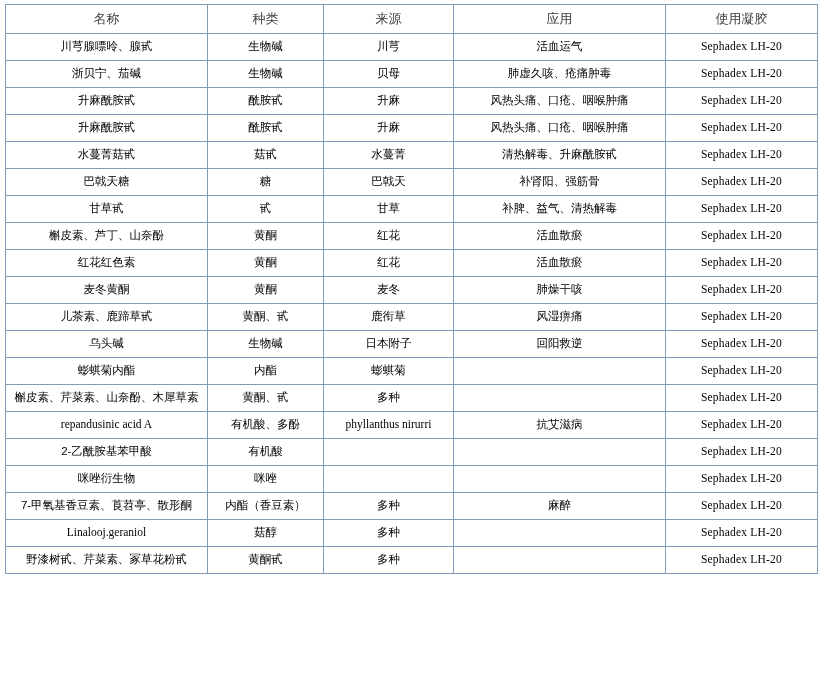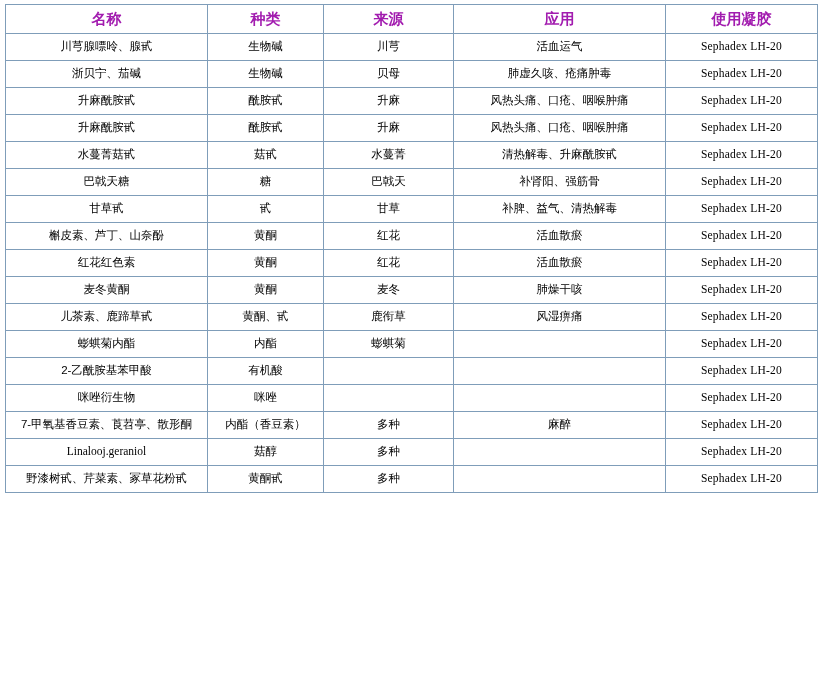--- a/index.html
+++ b/index.html
@@ -36,25 +36,25 @@
   table.data-table th,
   table.data-table td {
     border: 1px solid #7f9db9;
     padding: 2px 3px;
     text-align: center;
     vertical-align: middle;
     line-height: 1.35;
     word-wrap: break-word;
   }
   table.data-table thead th {
-    color: #a21caf;
-    font-weight: bold;
+    color: #404040;
+    font-weight: normal;
     height: 24px;
     background: #ffffff;
-    font-size: 15px;
+    font-size: 13px;
   }
   table.data-table tbody td {
     height: 22px;
     font-size: 11.5px;
   }
   td.gel {
     font-family: Liberation Serif, serif;
     font-size: 12.5px;
     letter-spacing: 0.2px;
   }
@@ -159,27 +159,48 @@
         <td class="gel">Sephadex LH-20</td>
       </tr>
       <tr>
         <td>儿茶素、鹿蹄草甙</td>
         <td>黄酮、甙</td>
         <td>鹿衔草</td>
         <td>风湿痹痛</td>
         <td class="gel">Sephadex LH-20</td>
       </tr>
       <tr>
+        <td>乌头碱</td>
+        <td>生物碱</td>
+        <td>日本附子</td>
+        <td>回阳救逆</td>
+        <td class="gel">Sephadex LH-20</td>
+      </tr>
+      <tr>
         <td>蟛蜞菊内酯</td>
         <td>内酯</td>
         <td>蟛蜞菊</td>
         <td></td>
         <td class="gel">Sephadex LH-20</td>
       </tr>
       <tr>
+        <td class="multiline">槲皮素、芹菜素、山奈酚、木犀草素</td>
+        <td>黄酮、甙</td>
+        <td>多种</td>
+        <td></td>
+        <td class="gel">Sephadex LH-20</td>
+      </tr>
+      <tr>
+        <td class="latin">repandusinic acid A</td>
+        <td>有机酸、多酚</td>
+        <td class="latin">phyllanthus nirurri</td>
+        <td>抗艾滋病</td>
+        <td class="gel">Sephadex LH-20</td>
+      </tr>
+      <tr>
         <td>2-乙酰胺基苯甲酸</td>
         <td>有机酸</td>
         <td></td>
         <td></td>
         <td class="gel">Sephadex LH-20</td>
       </tr>
       <tr>
         <td>咪唑衍生物</td>
         <td>咪唑</td>
         <td></td>

